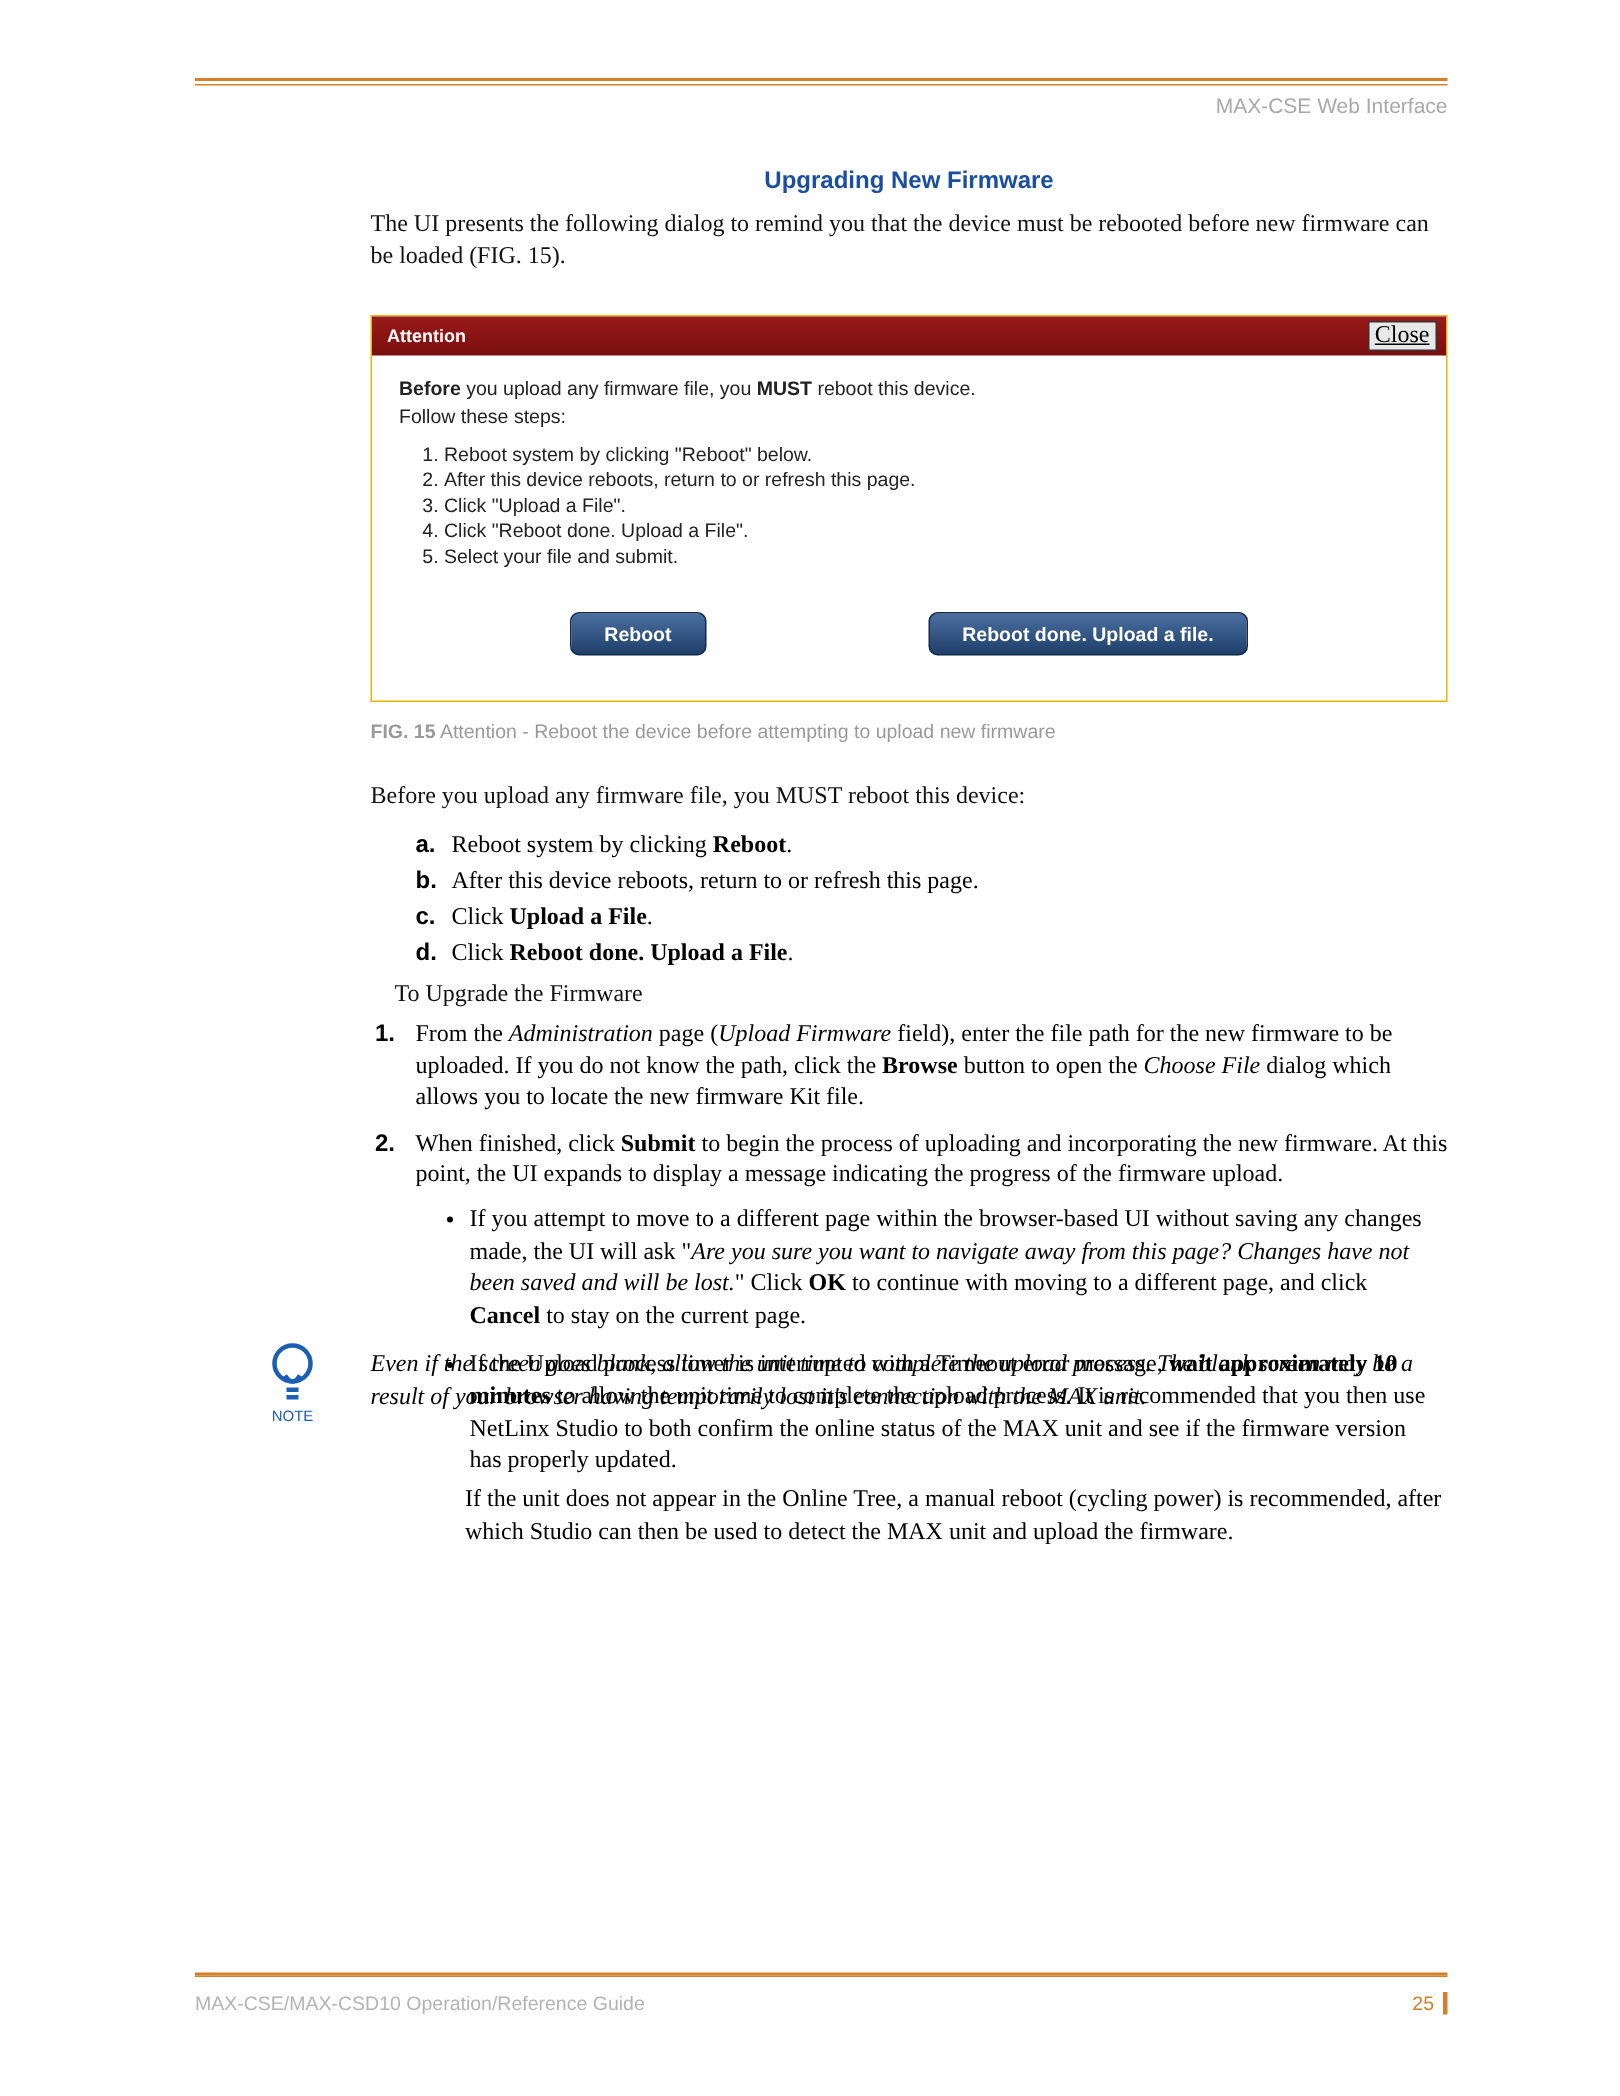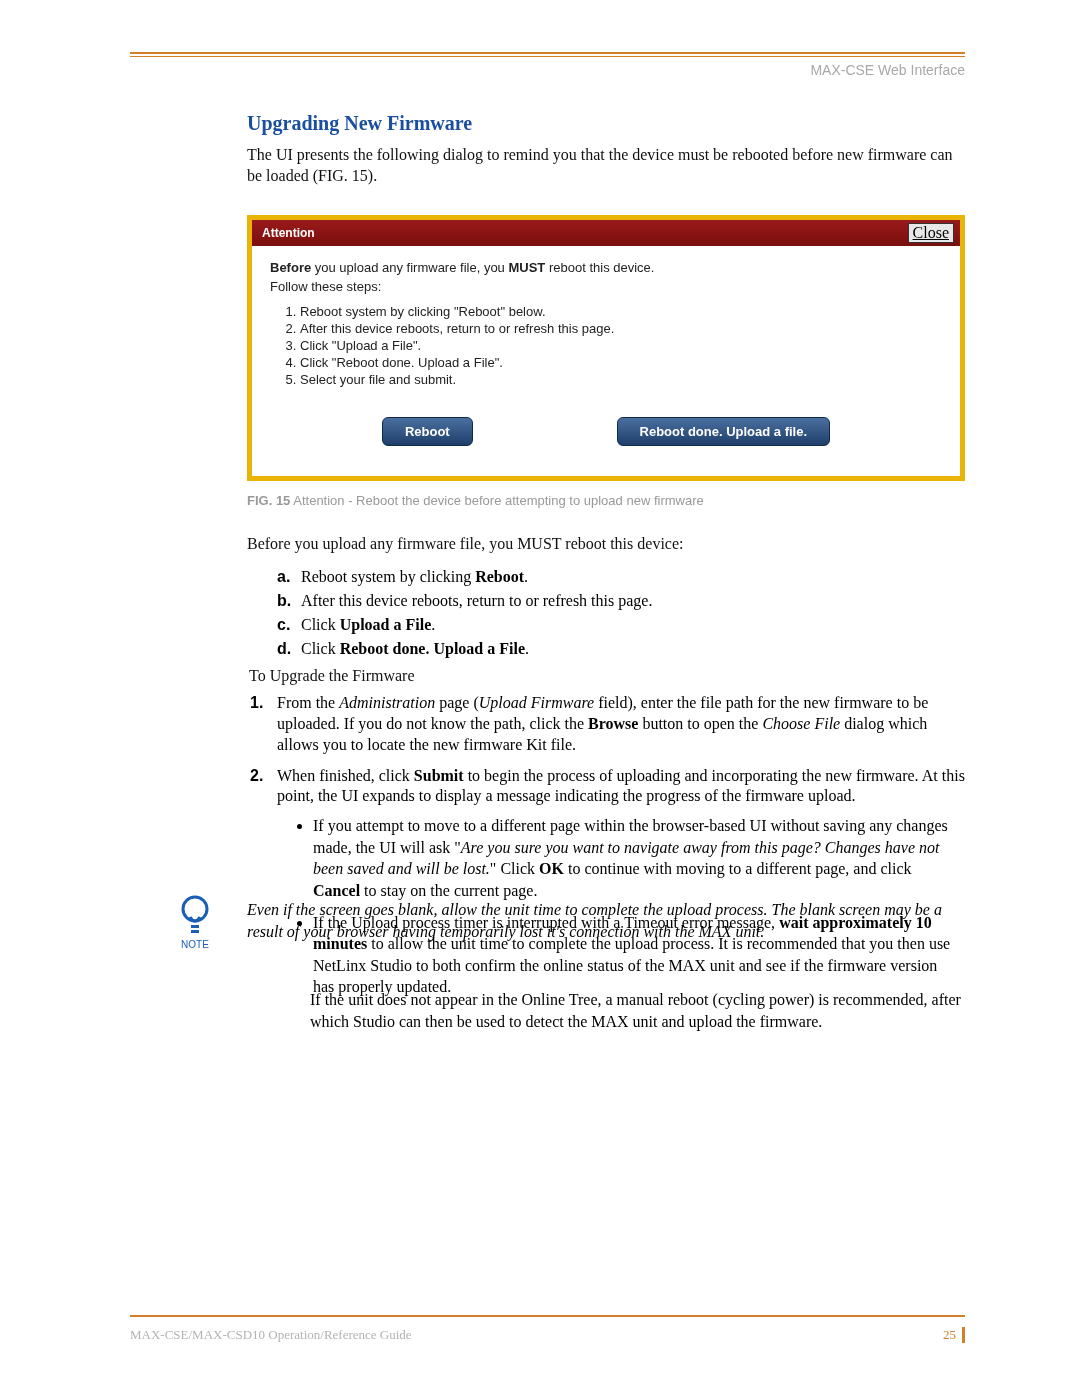--- a/index.html
+++ b/index.html
@@ -39,36 +39,37 @@
     font-size: 14px;
     color: #a9a9a9;
   }
   .content {
     position: absolute;
     left: 247px;
     right: 115px;
     top: 112px;
   }
   h3 {
-    font-family: Liberation Serif, serif;
-    font-weight: bold;
-    font-size: 20px;
+    font-family: Liberation Sans, sans-serif;
+    font-weight: bold;
+    font-size: 16px;
     color: #1a4f9f;
     margin: 0 0 10px 0;
+    text-align: center;
   }
   p.body {
     font-size: 16px;
     line-height: 1.3;
     color: #111;
     margin: 0 0 14px 0;
   }
 
   
   .dialog {
-    border: 5px solid #eab308;
+    border: 1px solid #eab308;
     background: #fff;
     margin-top: 28px;
   }
   .dialog-header {
     background: #8f1515;
     background: linear-gradient(#9a1a1a, #7a0e0e);
     display: flex;
     align-items: center;
     justify-content: space-between;
     padding: 3px 6px 3px 10px;
@@ -222,21 +223,21 @@
   
   .footer {
     position: absolute;
     left: 130px;
     right: 115px;
     bottom: 54px;
     border-top: 1px solid #d4802b;
     padding-top: 10px;
     display: flex;
     justify-content: space-between;
-    font-family: Liberation Serif, serif;
+    font-family: Liberation Sans, sans-serif;
     font-size: 13px;
     color: #b3b3b3;
   }
   .footer-rule2 {
     position: absolute;
     left: 130px;
     right: 115px;
     bottom: 80px;
     border-top: 2px solid #d4802b;
   }
@@ -300,21 +301,21 @@
       <li>
         <span class="marker">c.</span>
         <span>Click </span><b>Upload a File</b><span>.</span>
       </li>
       <li>
         <span class="marker">d.</span>
         <span>Click </span><b>Reboot done. Upload a File</b><span>.</span>
       </li>
     </ul>
 
-    <p class="body" style="margin:6px 0 6px 2px;">To Upgrade the Firmware</p>
+    <p class="body" style="margin:6px 0 6px 16px;">To Upgrade the Firmware</p>
 
     <ol class="num-list">
       <li>
         <span class="marker">1.</span>
         <span>From the </span><i>Administration</i><span> page (</span><i>Upload Firmware</i><span> field), enter the file path for the new firmware to be uploaded. If you do not know the path, click the </span><b>Browse</b><span> button to open the </span><i>Choose File</i><span> dialog which allows you to locate the new firmware Kit file.</span>
       </li>
       <li>
         <span class="marker">2.</span>
         <span>When finished, click </span><b>Submit</b><span> to begin the process of uploading and incorporating the new firmware. At this point, the UI expands to display a message indicating the progress of the firmware upload.</span>
         <ul class="bullet-sub">

